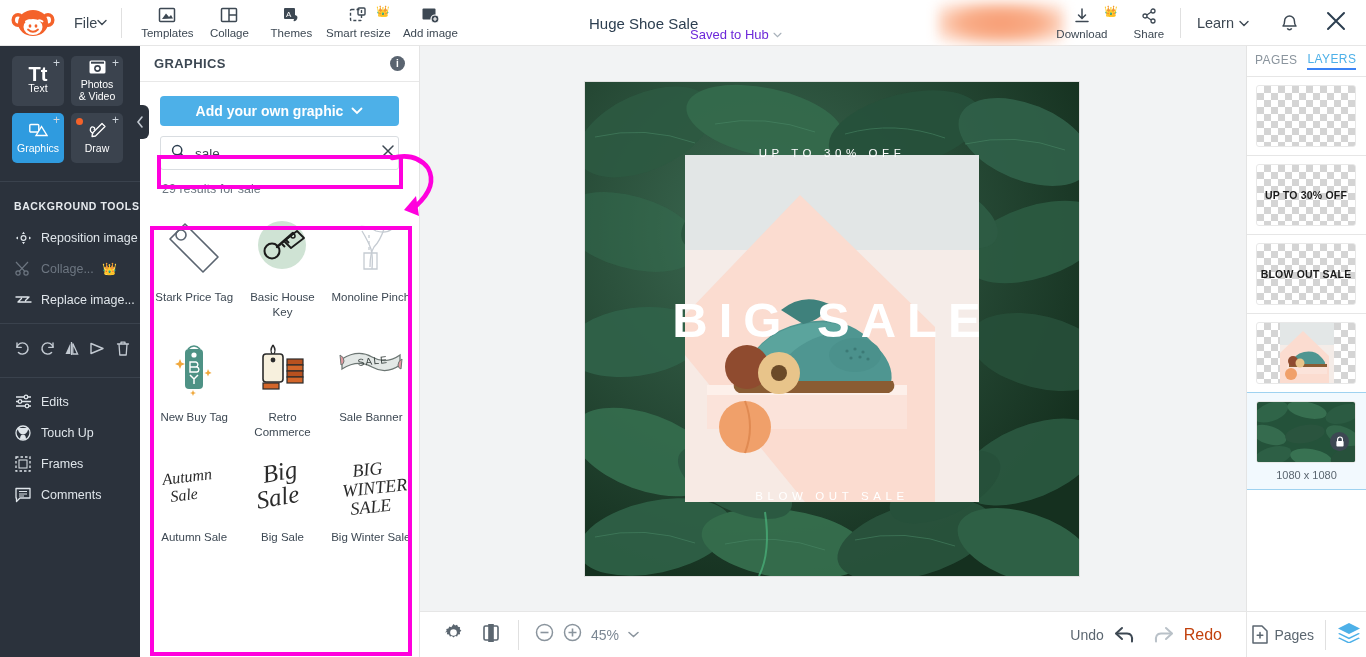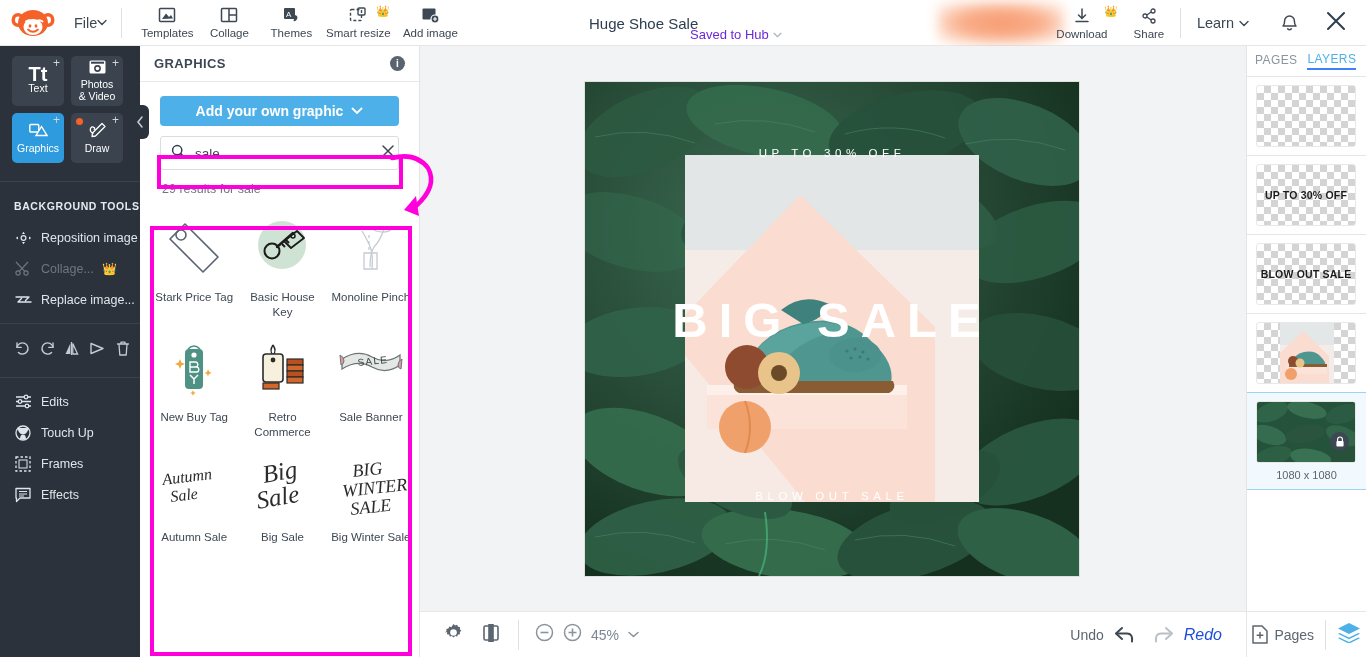--- a/index.html
+++ b/index.html
@@ -166,21 +166,21 @@
   .bottombar {
     position: absolute; left: 420px; top: 611px; width: 826px; height: 46px;
     background: #ffffff; border-top: 1px solid #e6e6e6;
     display: flex; align-items: center;
   }
   .bb-ico { width: 38px; text-align: center; color: #5b6670; cursor: pointer; }
   .zoomgrp { display: flex; align-items: center; gap: 9px; margin-left: 16px; color:#7b8793;text-align:center; }
   .zoomgrp .circ { cursor: pointer; }
   .zoomval { font-size: 14px; color: #7b8793; cursor: pointer; }
   .undogrp { margin-left: auto; display: flex; align-items: center; gap: 9px; color: #5b6670; font-size: 14px;}
-  .redo { color: #1d4ed8; display: flex; align-items: center; gap: 9px; margin-left: 18px; font-style: italic;}
+  .redo { color: #c2410c; display: flex; align-items: center; gap: 9px; margin-left: 18px;}
   .bottombar-right {
     position: absolute; left: 1246px; top: 611px; width: 120px; height: 46px;
     background: #fff; border-top: 1px solid #e6e6e6; border-left:1px solid #e6e6e6;
     display: flex; align-items: center; justify-content: space-around;
   }
   .pagesbtn { display:flex; align-items:center; gap:6px; font-size:14px; color:#5b6670; cursor:pointer;}
 
   
   .layers {
     position: absolute; left: 1246px; top: 46px; width: 120px; height: 565px;
@@ -493,21 +493,21 @@
       </span>
       <span>Frames</span>
     </div>
     <div class="rail-item">
       <span class="ri">
         <svg width="16" height="16" viewBox="0 0 16 16">
             <path d="M1 1.5 H15 V11 H5 L1.5 14.5 V11 H1 Z" stroke="#dfe5ea" stroke-width="1.3" fill="none" stroke-linejoin="round"></path>
             <path d="M4 4.5 H12 M4 7 H12 M4 9 H9" stroke="#dfe5ea" stroke-width="1.1"></path>
           </svg>
       </span>
-      <span>Effects</span>
+      <span>Comments</span>
     </div>
   </div>
 
   <div class="collapse-tab">
     <svg width="8" height="12" viewBox="0 0 8 12">
         <path d="M6 1 L2 6 L6 11" stroke="#c2c9d1" stroke-width="1.6" fill="none" stroke-linecap="round"></path>
       </svg>
   </div>
 
   <div class="panel">

